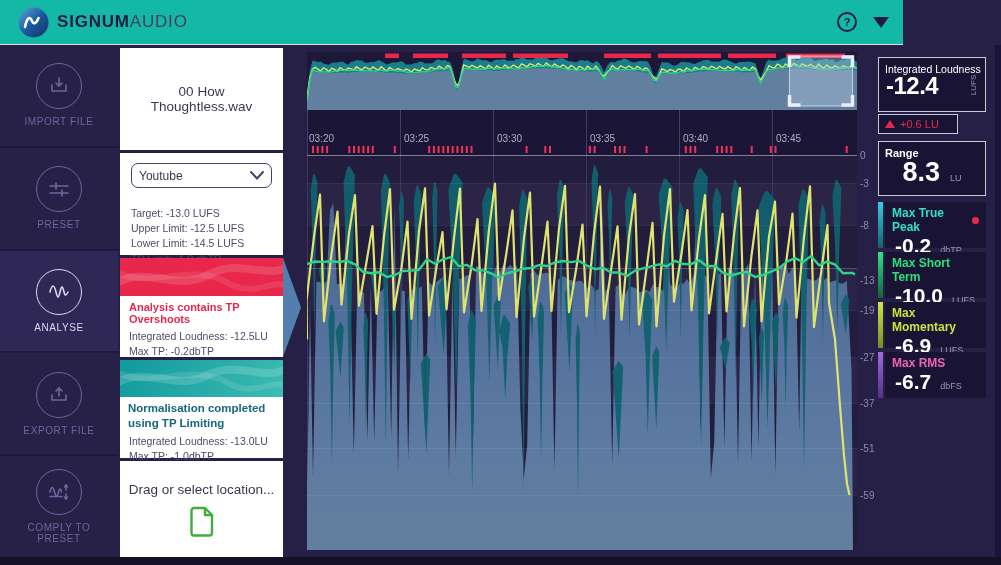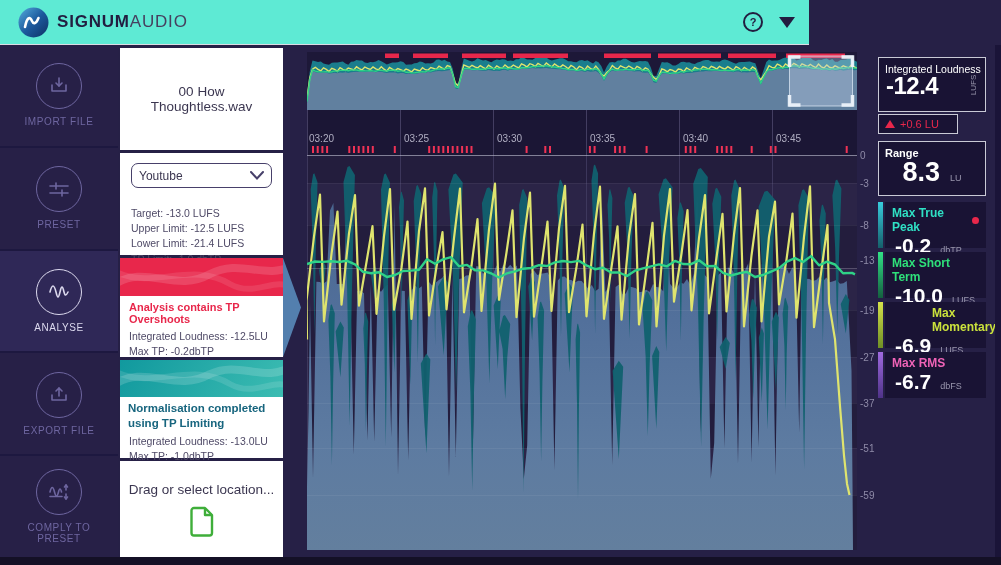--- a/index.html
+++ b/index.html
@@ -1,21 +1,21 @@
 <!DOCTYPE html>
 <html><head>
 <meta charset="utf-8">
 <style>
   *{margin:0;padding:0;box-sizing:border-box}
   html,body{width:1001px;height:565px;overflow:hidden}
   body{font-family:"Liberation Sans",sans-serif;background:#262046;position:relative}
   .app{position:absolute;left:0;top:0;width:1001px;height:565px;background:#262046}
 
   
-  .topbar{position:absolute;left:0;top:0;width:809px;height:45px;background:#5eead4;border-bottom:1px solid #dcdce4;z-index:6}
+  .topbar{position:absolute;left:0;top:0;width:903px;height:45px;background:#14b8a6;border-bottom:1px solid #dcdce4;z-index:6}
   .logo-wrap{position:absolute;left:18px;top:7px;width:31px;height:31px}
   .brand{position:absolute;left:57px;top:12px;font-size:17px;letter-spacing:.8px;color:#221d40;white-space:nowrap}
   .brand .b{font-weight:bold}
   .brand .l{font-weight:normal;color:#46405f}
   .help-btn{position:absolute;right:46px;top:12px;width:20px;height:20px;border:2px solid #221d40;border-radius:50%;display:flex;align-items:center;justify-content:center;font-size:11px;font-weight:bold;color:#221d40;cursor:pointer}
   .dd-arrow{position:absolute;right:14px;top:17px;width:0;height:0;border-left:8px solid transparent;border-right:8px solid transparent;border-top:11px solid #221d40;cursor:pointer}
 
   
   .sidebar{position:absolute;left:0;top:45px;width:118px;height:512px;background:#272047;display:flex;flex-direction:column;z-index:2}
   .side-item{flex:1;display:flex;flex-direction:column;align-items:center;justify-content:center;gap:7px;color:#6e66a0;border-bottom:2px solid #1d1840;cursor:pointer}
@@ -171,21 +171,21 @@
   <div class="card card-preset">
     <div class="select">
       <span>Youtube</span>
       <svg width="14" height="9" viewBox="0 0 14 9">
           <path d="M1,1 L7,7.5 L13,1" stroke="#47406a" stroke-width="2" fill="none" stroke-linecap="round"></path>
         </svg>
     </div>
     <div class="preset-details">
       <div>Target: -13.0 LUFS</div>
       <div>Upper Limit: -12.5 LUFS</div>
-      <div>Lower Limit: -21.4 LUFS</div>
+      <div>Lower Limit: -14.5 LUFS</div>
       <div>TP Limit: -1.0 dbTP</div>
     </div>
   </div>
 
   <div class="card card-analyse">
     <div class="hdr hdr-red">
       <svg width="163" height="38">
         <path d="M-8,28 C25,4 55,36 90,16 C120,0 145,22 172,8" stroke="rgba(255,255,255,0.14)" stroke-width="8" fill="none"></path>
         <path d="M-8,12 C30,34 70,2 110,26 C135,40 155,18 172,30" stroke="rgba(255,255,255,0.10)" stroke-width="6" fill="none"></path>
       </svg>
@@ -336,21 +336,21 @@
       <line x1="0" y1="248.5" x2="550" y2="248.5" stroke="#ffffff" stroke-opacity="0.06" stroke-width="1"></line>
       <line x1="0" y1="293.5" x2="550" y2="293.5" stroke="#ffffff" stroke-opacity="0.06" stroke-width="1"></line>
       <line x1="0" y1="340.5" x2="550" y2="340.5" stroke="#ffffff" stroke-opacity="0.06" stroke-width="1"></line>
       <path d="M0.0,184.4 L-0.5,145.7 L7.0,81.3 L13.0,39.7 L17.0,166.4 L24.5,98.8 L30.5,56.5 L34.5,149.6 L42.0,78.4 L48.0,40.2 L52.0,150.6 L59.5,107.0 L65.5,71.2 L69.5,158.8 L77.0,81.2 L83.0,34.0 L87.0,154.7 L94.5,112.7 L100.5,66.5 L104.5,164.0 L112.0,76.0 L118.0,33.4 L122.0,160.5 L129.5,111.8 L135.5,77.2 L139.5,154.3 L147.0,83.1 L153.0,33.5 L157.0,157.3 L164.5,110.8 L170.5,64.2 L174.5,155.9 L182.0,74.4 L188.0,28.6 L192.0,144.8 L199.5,97.5 L205.5,55.3 L209.5,162.1 L217.0,83.0 L223.0,37.6 L227.0,161.6 L234.5,111.0 L240.5,66.7 L244.5,156.0 L252.0,73.4 L258.0,30.8 L262.0,157.1 L269.5,111.9 L275.5,69.6 L279.5,161.3 L287.0,78.6 L293.0,31.7 L297.0,163.8 L304.5,112.2 L310.5,71.4 L314.5,164.7 L322.0,80.9 L328.0,39.2 L332.0,169.5 L339.5,114.1 L345.5,67.8 L349.5,171.4 L357.0,80.7 L363.0,34.0 L367.0,146.6 L374.5,98.5 L380.5,55.2 L384.5,155.3 L392.0,83.0 L398.0,40.0 L402.0,158.4 L409.5,102.5 L415.5,58.9 L419.5,156.5 L427.0,79.5 L433.0,33.0 L437.0,171.4 L444.5,100.5 L450.5,55.4 L454.5,166.5 L462.0,81.6 L468.0,46.7 L472.0,149.4 L479.5,104.6 L485.5,58.6 L489.5,162.6 L497.0,81.9 L503.0,31.4 L507.0,172.1 L514.5,114.3 L520.5,70.1 L522.0,148.0 L528.0,184.4 L533.0,251.2 L537.0,300.5 L540.0,328.7 L542.5,340.0" stroke="#dfe46e" stroke-width="2.2" fill="none" stroke-linejoin="round"></path>
       <path d="M0.0,109.0 L8.0,106.5 L16.0,106.9 L24.0,106.3 L32.0,107.0 L40.0,105.8 L48.0,109.4 L56.0,116.8 L64.0,118.3 L72.0,117.2 L80.0,122.0 L88.0,120.0 L96.0,116.0 L104.0,115.6 L112.0,114.7 L120.0,104.2 L128.0,108.7 L136.0,104.4 L144.0,102.2 L152.0,111.2 L160.0,109.9 L168.0,115.2 L176.0,115.4 L184.0,118.3 L192.0,122.5 L200.0,118.3 L208.0,116.3 L216.0,113.7 L224.0,113.0 L232.0,110.2 L240.0,111.0 L248.0,107.4 L256.0,106.0 L264.0,107.1 L272.0,105.9 L280.0,110.7 L288.0,114.2 L296.0,112.7 L304.0,117.5 L312.0,117.5 L320.0,121.0 L328.0,115.7 L336.0,113.3 L344.0,111.4 L352.0,109.4 L360.0,111.3 L368.0,105.9 L376.0,109.0 L384.0,109.2 L392.0,105.3 L400.0,111.3 L408.0,111.0 L416.0,117.9 L424.0,120.5 L432.0,118.3 L440.0,116.9 L448.0,122.0 L456.0,120.0 L464.0,116.7 L472.0,113.2 L480.0,106.6 L488.0,103.2 L496.0,107.0 L504.0,101.1 L512.0,110.3 L520.0,106.7 L528.0,109.5 L536.0,118.3 L545.0,117.9 L548.0,119.3" stroke="#2fd287" stroke-width="2.4" fill="none" stroke-linejoin="round"></path>
     </svg>
   <div id="yaxis" class="yaxis">
       <div style="top:155px">0</div>
       <div style="top:183px">-3</div>
       <div style="top:225px">-8</div>
-      <div style="top:260px">-13</div>
+      <div style="top:280px">-13</div>
       <div style="top:310px">-19</div>
       <div style="top:357px">-27</div>
       <div style="top:403px">-37</div>
       <div style="top:448px">-51</div>
       <div style="top:495px">-59</div>
     </div>
 
   <div class="rbox bordered int-box">
     <div class="int-label">Integrated Loudness</div>
     <div class="int-value">-12.4</div>
@@ -390,21 +390,21 @@
       <div class="m-value-row">
         <span class="m-value">-10.0</span>
         <span class="m-unit">LUFS</span>
       </div>
     </div>
   </div>
   <div class="meter" style="top:302px">
     <div class="bar" style="background: linear-gradient(rgb(213, 226, 74), rgb(111, 143, 37));"></div>
     <div class="mbox">
       <div class="m-label-row">
-          <span class="m-label" style="color: rgb(203, 226, 60); margin-left: 40px;">Max Momentary</span>
+          <span class="m-label" style="color: rgb(203, 226, 60);">Max Momentary</span>
         </div>
       <div class="m-value-row">
         <span class="m-value">-6.9</span>
         <span class="m-unit">LUFS</span>
       </div>
     </div>
   </div>
   <div class="meter" style="top:352px">
     <div class="bar" style="background: linear-gradient(rgb(160, 106, 224), rgb(79, 51, 137));"></div>
     <div class="mbox">

